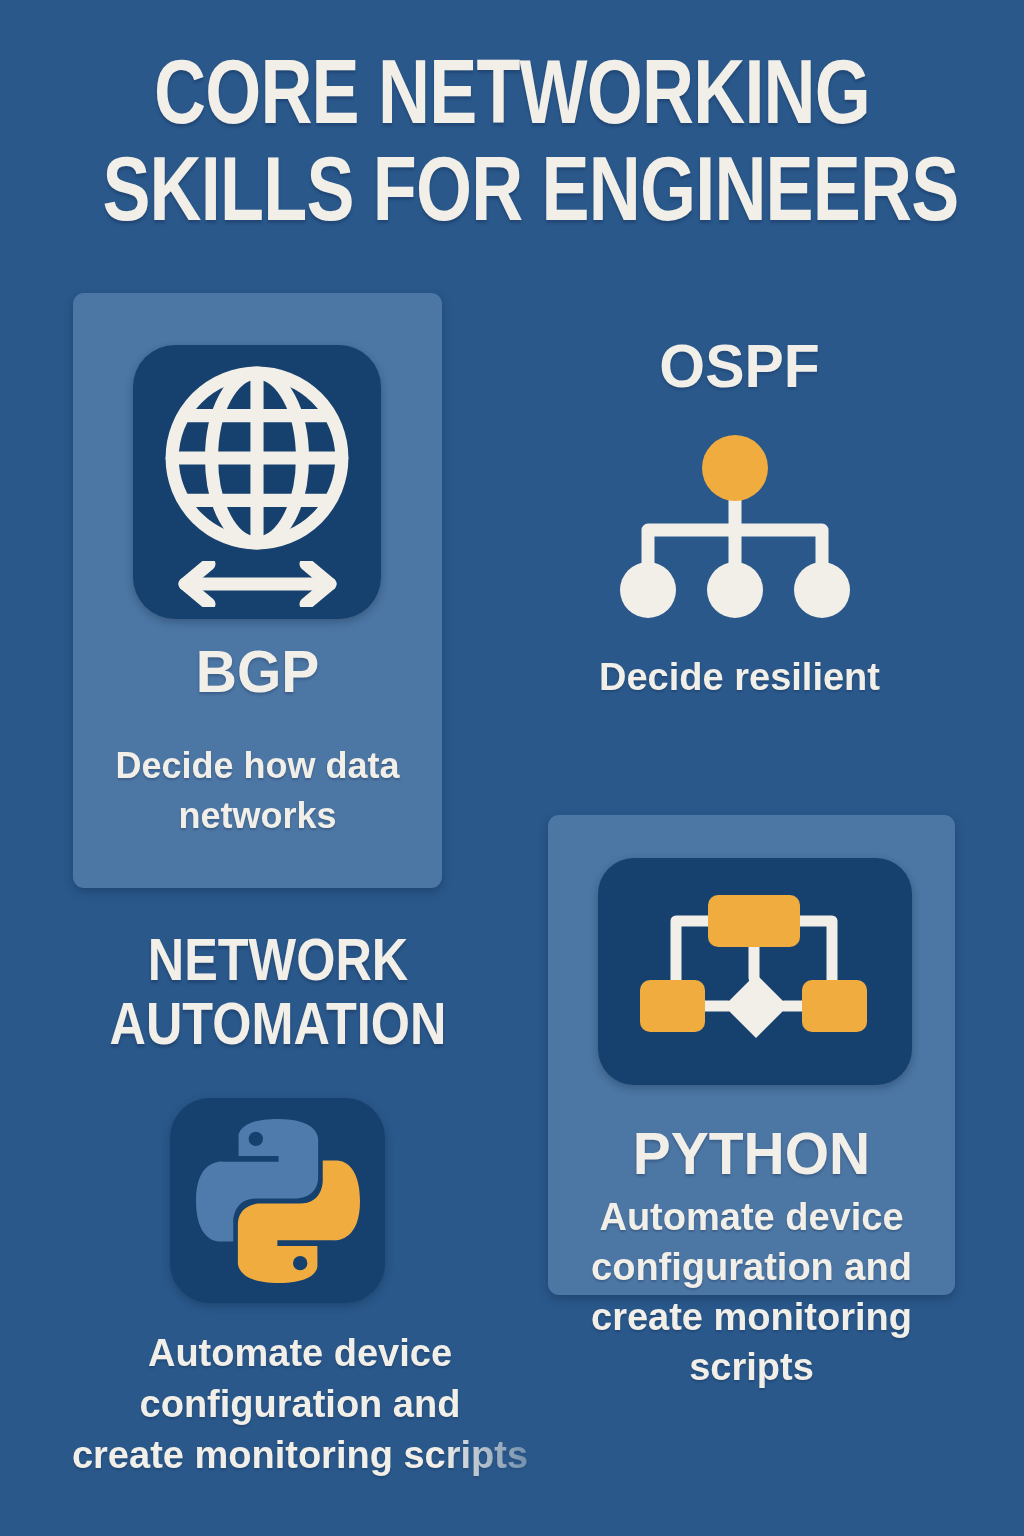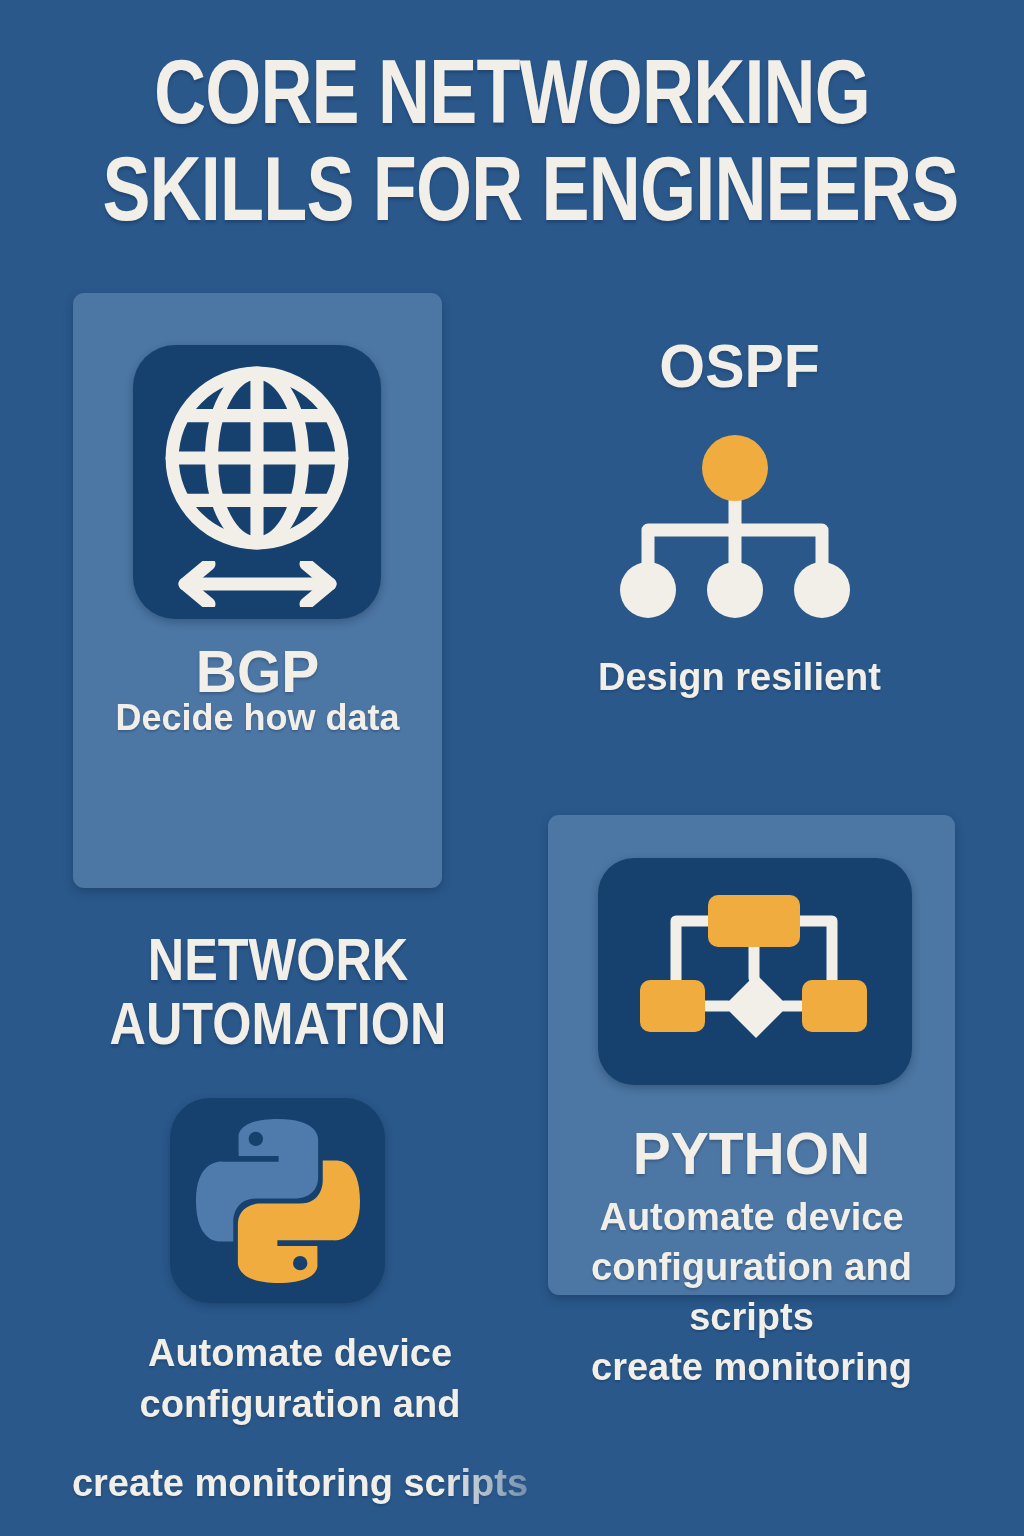--- a/index.html
+++ b/index.html
@@ -50,34 +50,33 @@
   .ospf-title{
     position:absolute;left:552px;top:334px;width:375px;text-align:center;
     font-weight:bold;font-size:62px;line-height:64px;color:var(--ink);
     transform:scaleX(.95);text-shadow:0 2px 3px rgba(10,30,60,.28);
   }
   .desc{
     position:absolute;text-align:center;font-weight:bold;color:var(--ink);
     text-shadow:0 2px 2px rgba(10,30,60,.25);
   }
   .desc div{white-space:nowrap;}
-  .bgp-desc{left:0;top:400px;width:100%;font-size:36px;line-height:50px;}
+  .bgp-desc{left:0;top:448px;width:100%;font-size:36px;line-height:50px;}
   .python-desc{left:0;top:377px;width:100%;font-size:38px;line-height:50px;}
   .ospf-desc{left:552px;top:652px;width:375px;font-size:38px;line-height:51px;}
   .auto-desc{left:30px;top:1328px;width:540px;font-size:38px;line-height:51px;}
   .auto-title{
     position:absolute;left:8px;top:928px;width:540px;margin:0;text-align:center;
     font-weight:bold;font-size:60px;line-height:64px;color:var(--ink);
     transform:scaleX(.84);transform-origin:50% 50%;
     text-shadow:0 3px 3px rgba(10,30,60,.28);white-space:nowrap;
   }
   .fade{
     -webkit-mask-image:linear-gradient(to right,#000 76%,rgba(0,0,0,.18) 97%);
     mask-image:linear-gradient(to right,#000 76%,rgba(0,0,0,.18) 97%);
-    margin-top:28px;
   }
   .ospf-icon{position:absolute;left:615px;top:432px;}
   
   .ink-stroke{stroke:var(--ink);fill:none;stroke-linecap:round;stroke-linejoin:round;}
   .ink-fill{fill:var(--ink);}
   .orange-fill{fill:var(--orange);}
   .py-blue{fill:var(--python-blue);}
 </style>
 </head>
 <body>
@@ -101,36 +100,37 @@
       </svg>
       <svg width="205" height="46" viewBox="0 0 205 46">
         <line class="ink-stroke" x1="30" y1="23" x2="175" y2="23" stroke-width="13"></line>
         <polyline class="ink-stroke" points="54,3 30,23 54,43" stroke-width="13"></polyline>
         <polyline class="ink-stroke" points="151,3 175,23 151,43" stroke-width="13"></polyline>
       </svg>
     </div>
     <div class="card-title">BGP</div>
     <div class="desc bgp-desc">
       <div>Decide how data</div>
+      <div>networks</div>
     </div>
   </section>
 
   <section>
     <div class="ospf-title">OSPF</div>
     <svg class="ospf-icon" width="240" height="190" viewBox="0 0 240 190">
       <line class="ink-stroke" x1="120" y1="66" x2="120" y2="98" stroke-width="13"></line>
       <polyline class="ink-stroke" points="33,131 33,98 207,98 207,131" stroke-width="13"></polyline>
       <line class="ink-stroke" x1="120" y1="98" x2="120" y2="131" stroke-width="13"></line>
       <circle class="orange-fill" cx="120" cy="36" r="33"></circle>
       <circle class="ink-fill" cx="33" cy="158" r="28"></circle>
       <circle class="ink-fill" cx="120" cy="158" r="28"></circle>
       <circle class="ink-fill" cx="207" cy="158" r="28"></circle>
     </svg>
     <div class="desc ospf-desc">
-      <div>Design resilient</div>
+      <div>Decide resilient</div>
     </div>
   </section>
 
   <section class="card python-card">
     <div class="tile flow-tile">
       <svg width="314" height="227" viewBox="0 0 314 227">
         <polyline class="ink-stroke" points="110,63 78,63 78,128" stroke-width="11"></polyline>
         <polyline class="ink-stroke" points="202,63 234,63 234,128" stroke-width="11"></polyline>
         <line class="ink-stroke" x1="156" y1="89" x2="156" y2="120" stroke-width="11"></line>
         <line class="ink-stroke" x1="104" y1="148" x2="130" y2="148" stroke-width="11"></line>
@@ -138,22 +138,22 @@
         <rect class="orange-fill" x="110" y="37" width="92" height="52" rx="10"></rect>
         <rect class="orange-fill" x="42" y="122" width="65" height="52" rx="10"></rect>
         <rect class="orange-fill" x="204" y="122" width="65" height="52" rx="10"></rect>
         <polygon class="ink-fill" points="158,116 190,148 158,180 126,148"></polygon>
       </svg>
     </div>
     <div class="card-title">PYTHON</div>
     <div class="desc python-desc">
       <div>Automate device</div>
       <div>configuration and</div>
+      <div>create monitoring</div>
       <div>scripts</div>
-      <div>create monitoring</div>
     </div>
   </section>
 
   <section>
     <h2 class="auto-title">
       <div>NETWORK</div>
       <div>AUTOMATION</div>
     </h2>
     <div class="tile pylogo-tile">
       <svg width="164" height="164" viewBox="0 0 110 110">

